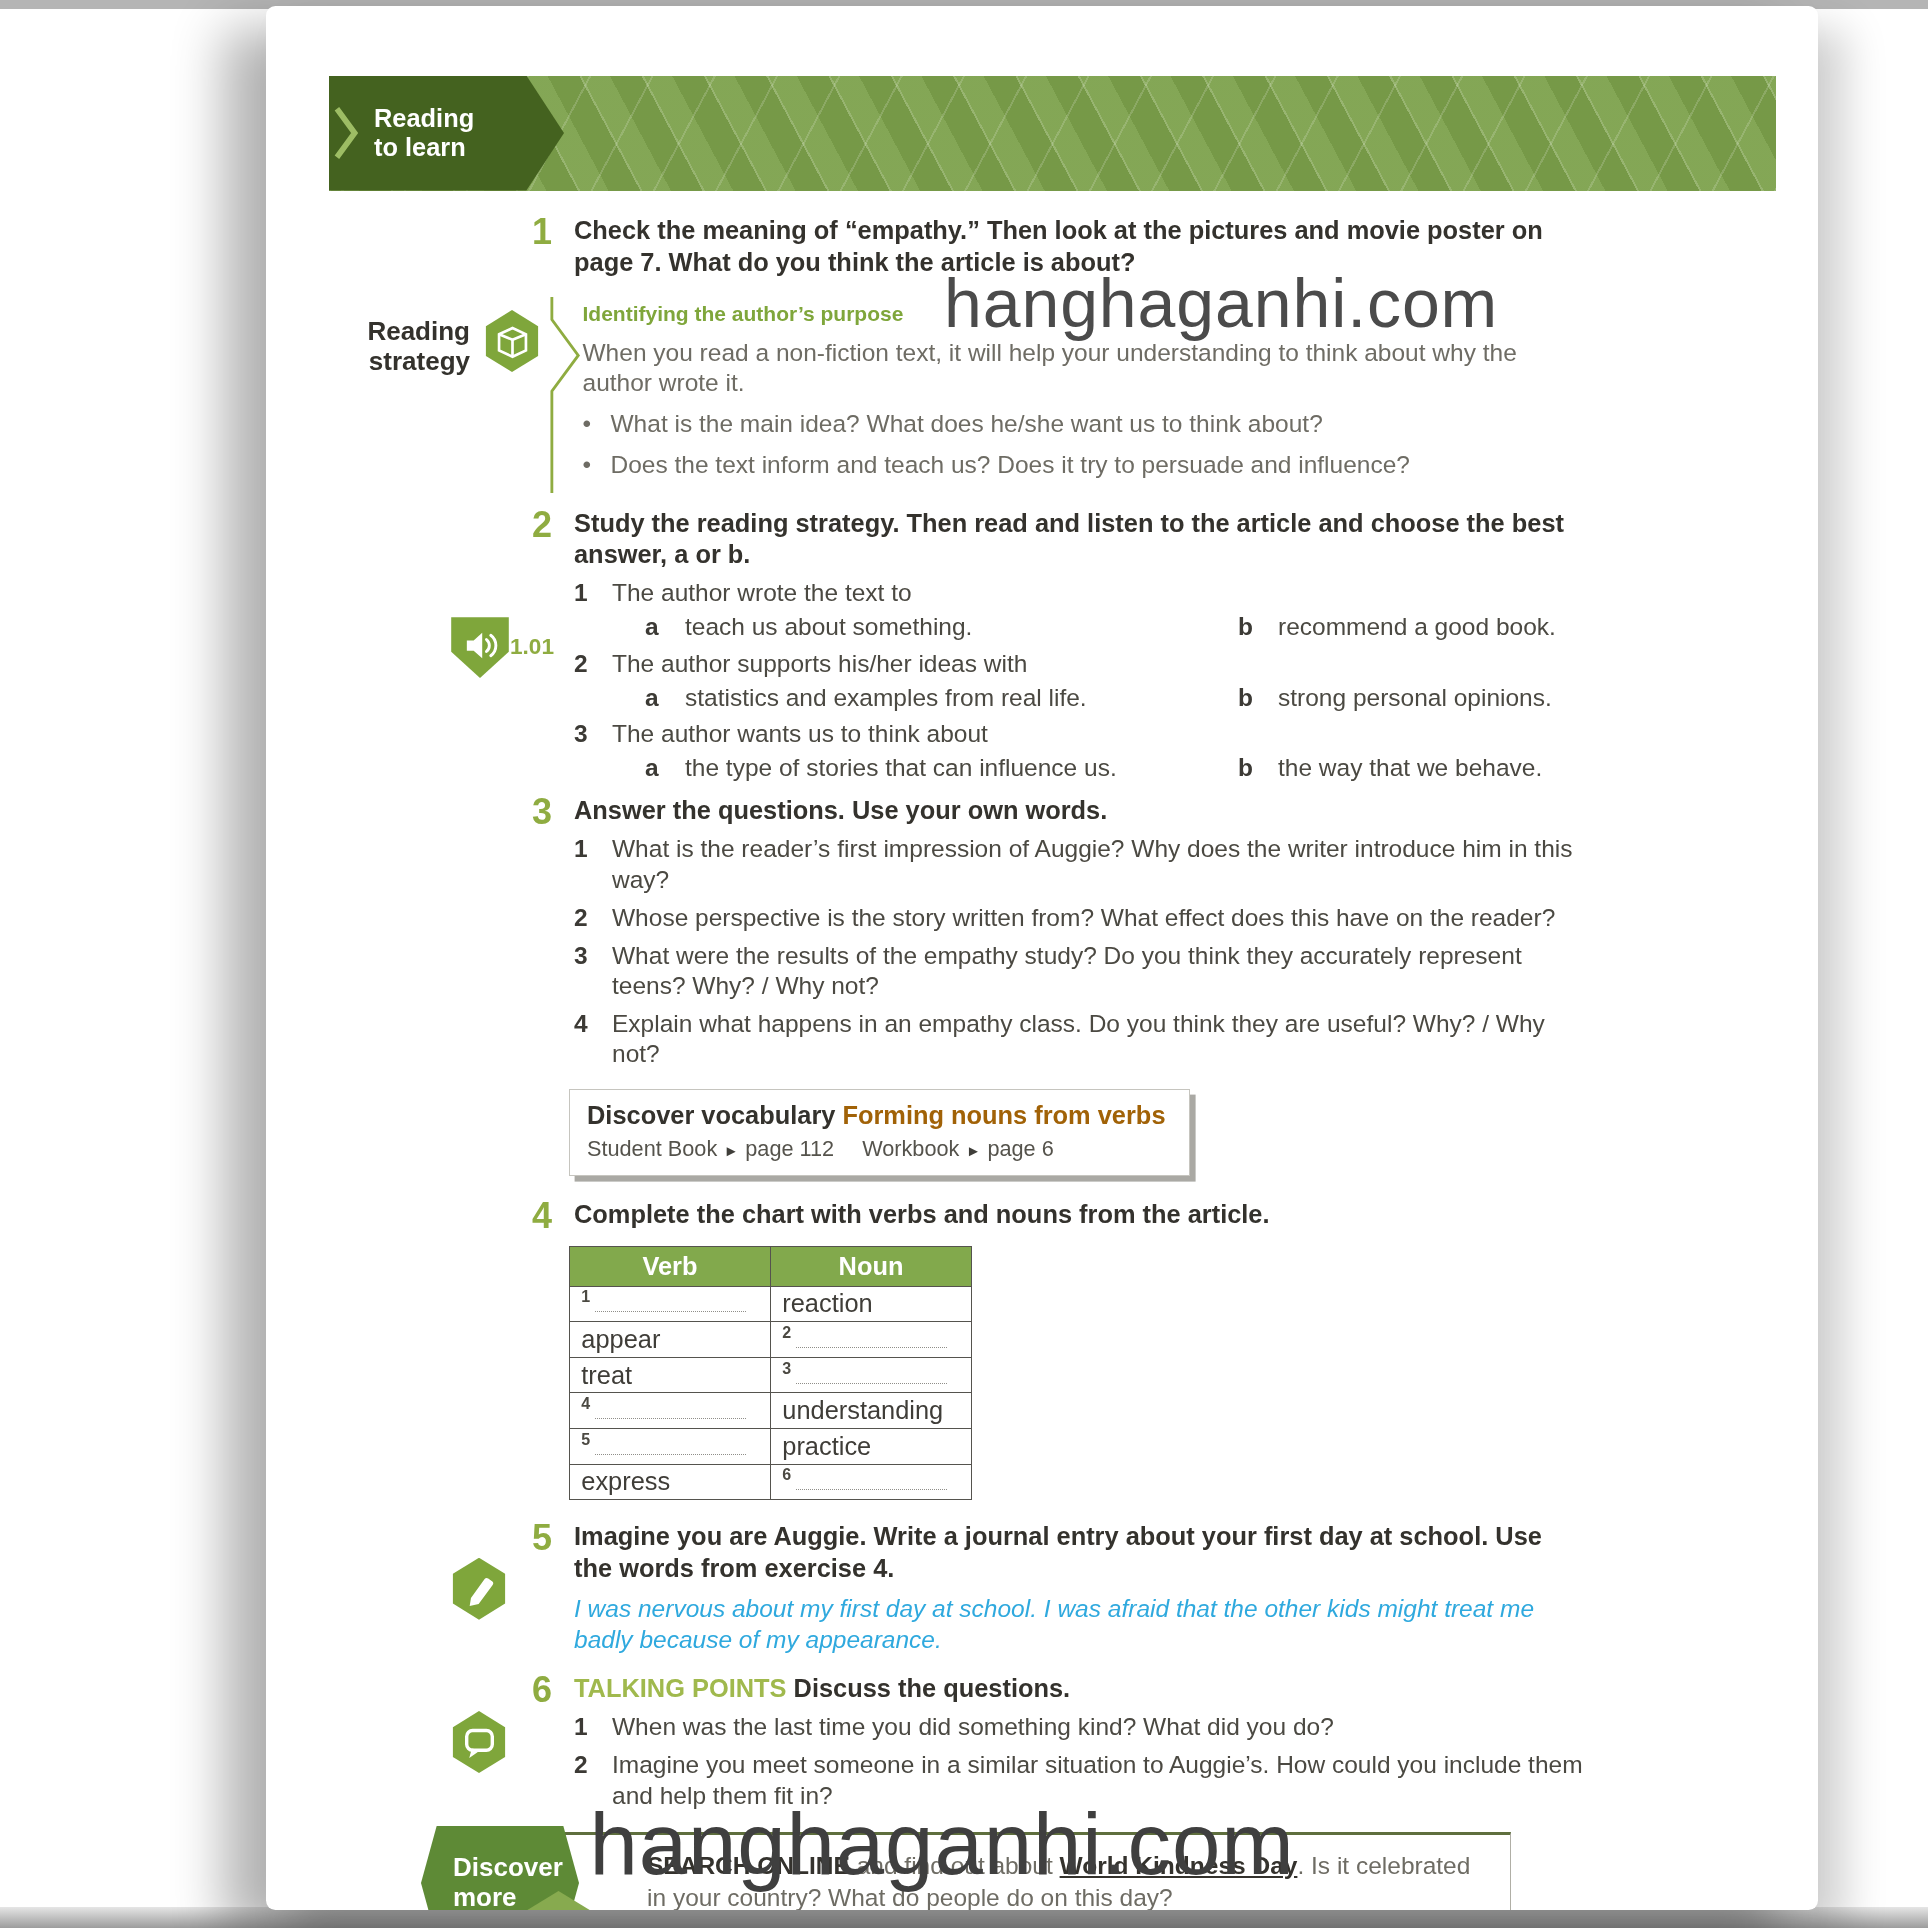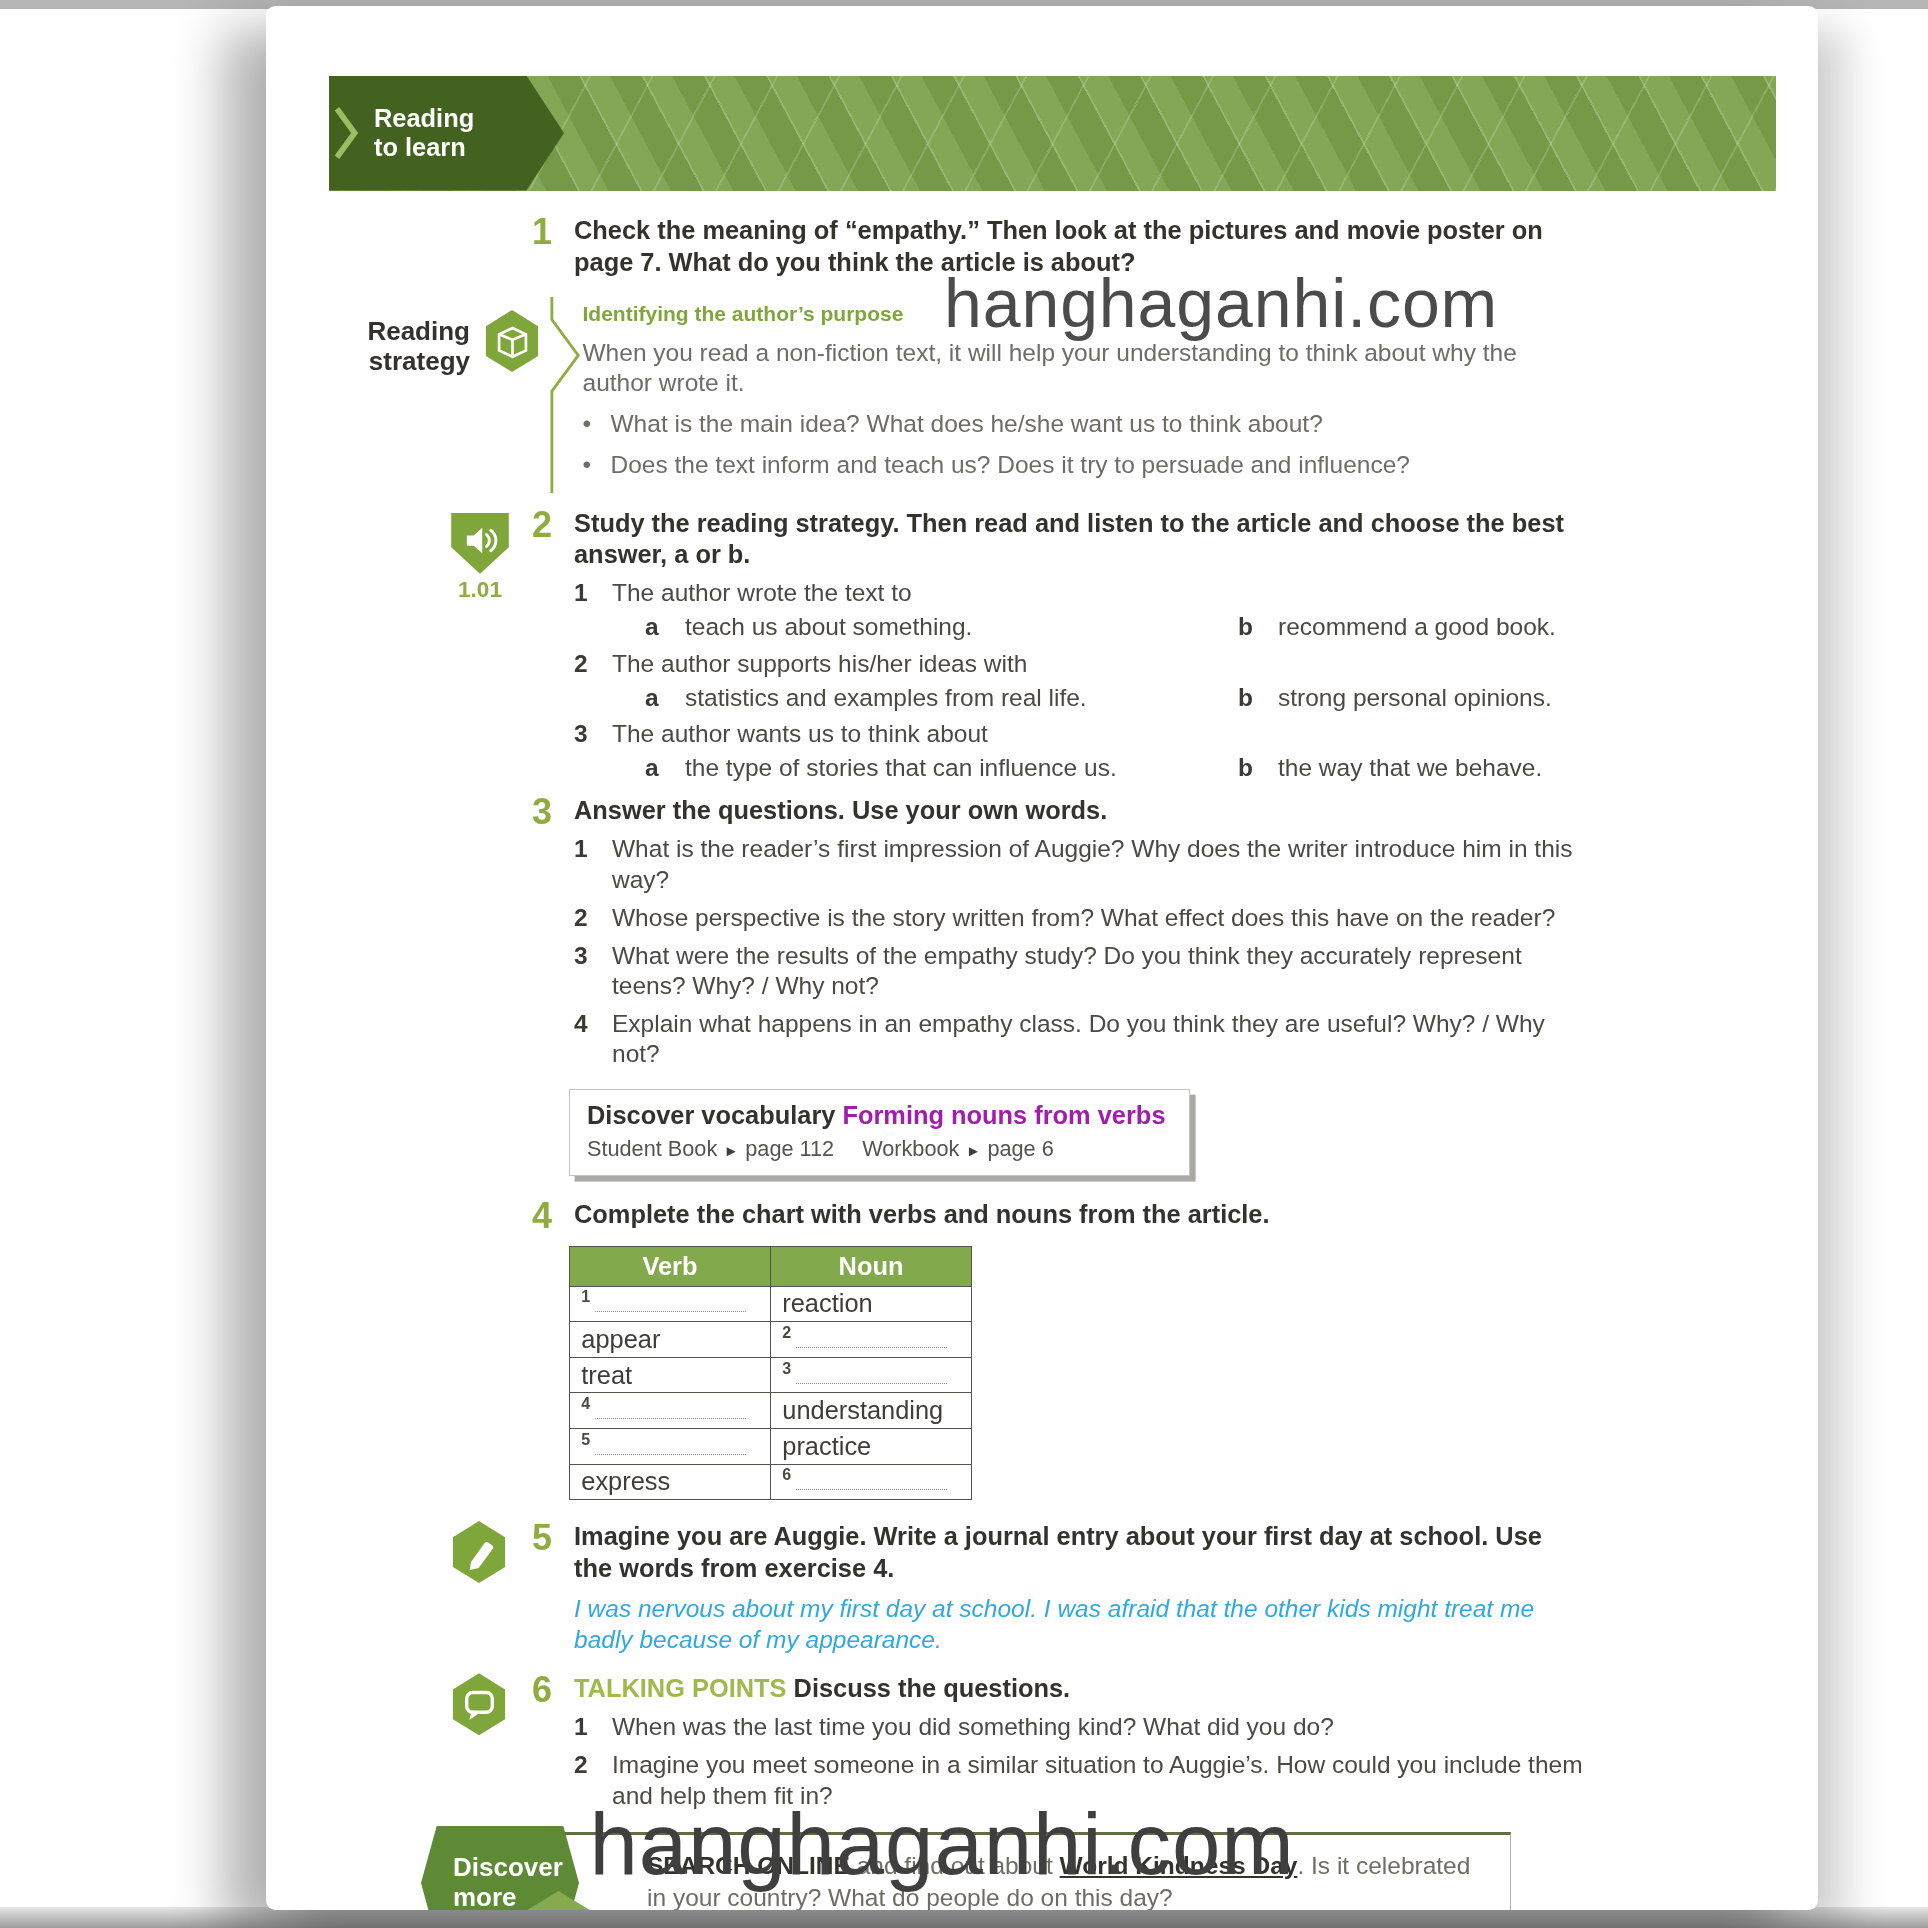--- a/index.html
+++ b/index.html
@@ -28,21 +28,21 @@
       repeating-linear-gradient(-62deg, rgba(255,255,255,.16) 0 1.9px, transparent 1.9px 55px),
       repeating-linear-gradient(62deg, rgba(255,255,255,.06) 0 27px, rgba(0,0,0,.05) 27px 55px);}
   .badge{position:absolute;left:0;top:0;bottom:0;width:235px;background:var(--green-dark);
     clip-path:polygon(0 0,84% 0,100% 50%,84% 100%,0 100%);display:flex;flex-direction:column;
     justify-content:center;padding-left:45px;color:#fff;font-weight:bold;font-size:25.4px;line-height:1.15;}
   .badge svg{position:absolute;left:4.7px;top:50%;transform:translateY(-50%);}
   .band-title{position:absolute;left:273px;top:50%;transform:translateY(-50%);color:#fff;
     font-weight:bold;font-size:43px;text-shadow:0 2.8px 3.8px rgba(0,0,0,.28);}
   
   .ex{display:flex;padding-left:184px;padding-right:38px;}
-  .icw{width:82px;flex:none;display:flex;flex-direction:column;align-items:flex-start;}
+  .icw{width:82px;flex:none;display:flex;flex-direction:row;align-items:center;}
   .num{width:42px;flex:none;color:var(--green);font-weight:bold;font-size:36px;line-height:.95;}
   .bd{flex:1;max-width:1012px;}
   .h{font-weight:bold;color:var(--ink);font-size:25.4px;line-height:1.24;}
   .qi{display:flex;margin-top:7.5px;font-size:24.5px;color:var(--body);line-height:1.24;}
   .qn{width:38px;flex:none;font-weight:bold;color:#3C3A35;}
   .qt{flex:1;}
   .opts{display:flex;padding-left:71px;margin-top:4.7px;font-size:24.5px;color:var(--body);}
   .opta{width:593px;flex:none;display:flex;}
   .optb{display:flex;}
   .ol{width:40px;flex:none;font-weight:bold;color:#3C3A35;}
@@ -62,21 +62,21 @@
   .str-chev{flex:none;margin-top:5.6px;}
   .str-bd{flex:1;max-width:998px;padding-top:11.3px;}
   .str-title{color:#7FA63B;font-weight:bold;font-size:21px;}
   .str-body{color:var(--gray);font-size:24.5px;margin-top:11.3px;line-height:1.25;}
   .bullet{display:flex;color:var(--gray);font-size:24.5px;margin-top:10.4px;line-height:1.25;}
   .bullet .dot{width:28px;flex:none;text-align:left;}
   
   .vocab{margin:19px 0 0 303px;width:621px;border:0.9px solid #c6c5bf;background:#fff;
     box-shadow:5.6px 5.6px 0 #aaa9a4;padding:11.3px 17px 13px;}
   .vocab-title{font-size:25.4px;font-weight:bold;color:var(--ink);}
-  .vocab-title .grn{color:#a21caf;}
+  .vocab-title .grn{color:#a16207;}
   .vocab-refs{margin-top:6.6px;font-size:21.7px;color:#55534C;}
   .vocab-refs .arrow{color:#3F3E39;font-size:15px;padding:0 6.6px;}
   .vocab-refs .gap{display:inline-block;width:28px;}
   
   table.vn{border-collapse:collapse;margin:13px 0 0 303px;}
   table.vn th{background:var(--green-head);color:#fff;font-size:25.4px;font-weight:bold;
     text-align:center;padding:4.7px 11.3px;height:38px;}
   table.vn th,table.vn td{border:1.9px solid #55534E;}
   table.vn td{width:201px;height:35px;padding:2.8px 11.3px;font-size:25.4px;color:#3F3D38;vertical-align:middle;}
   .sup{font-size:16px;font-weight:bold;color:var(--body);vertical-align:top;position:relative;top:-0.9px;margin-right:4.7px;}

